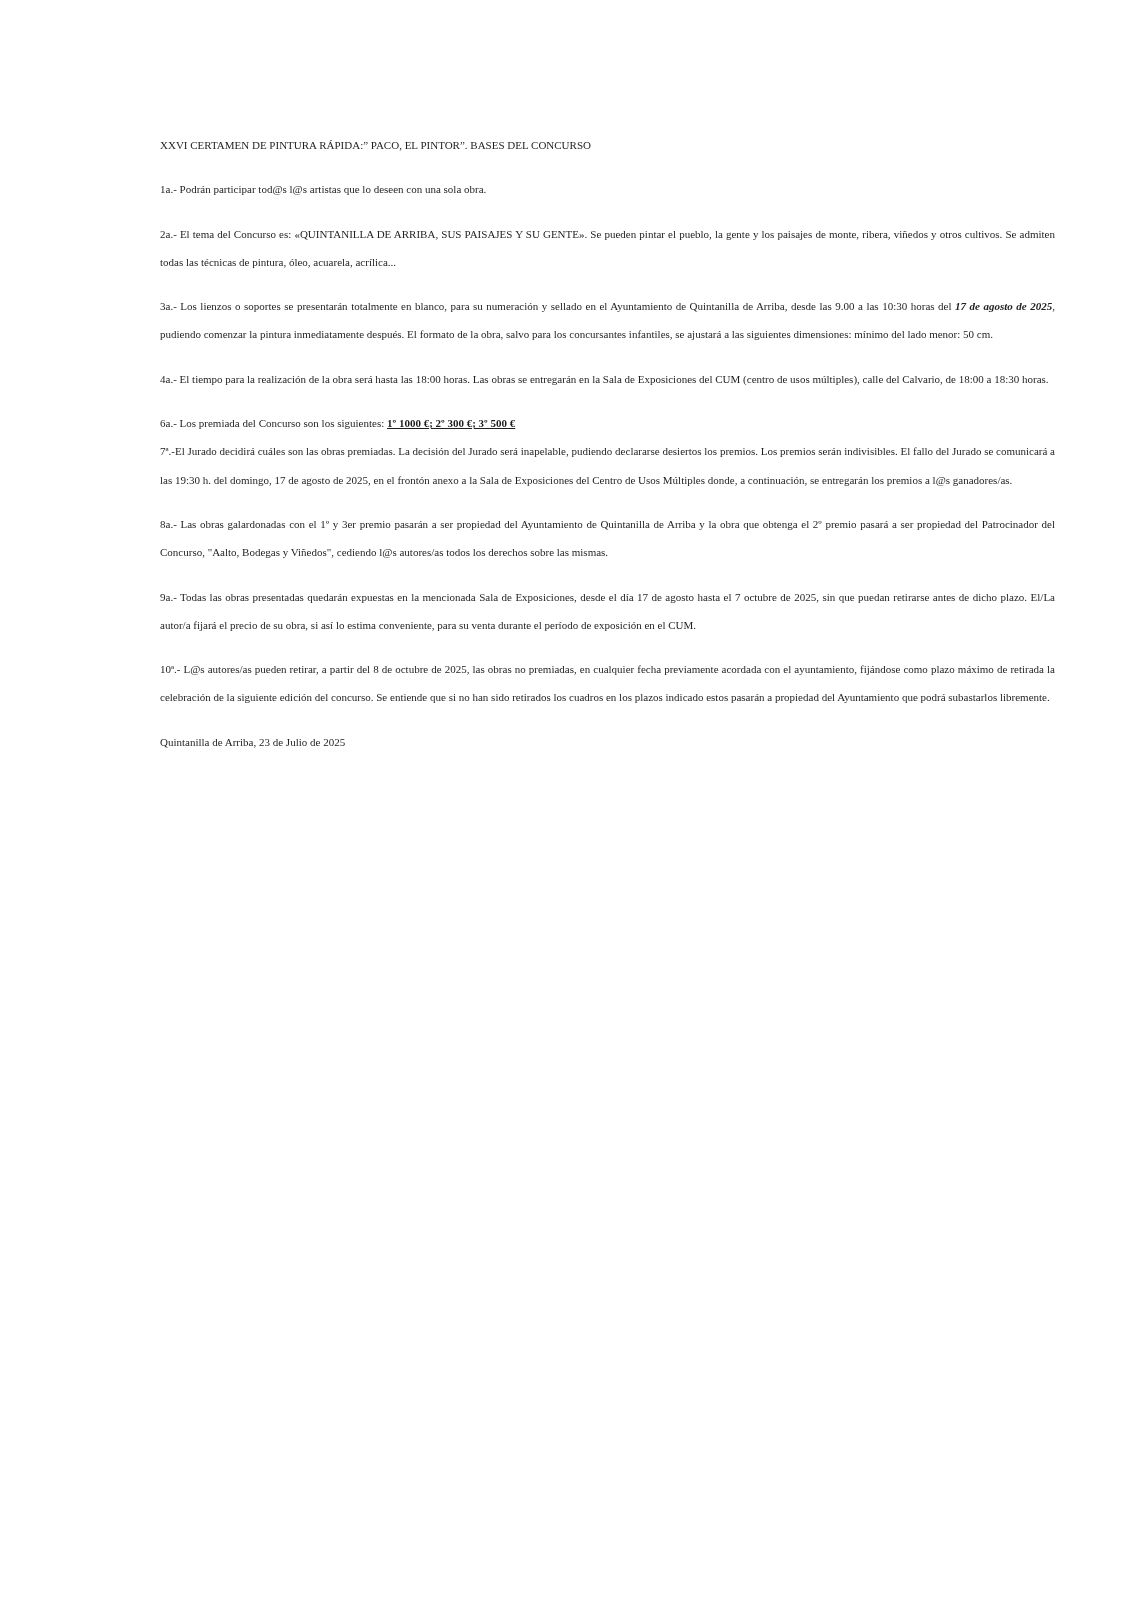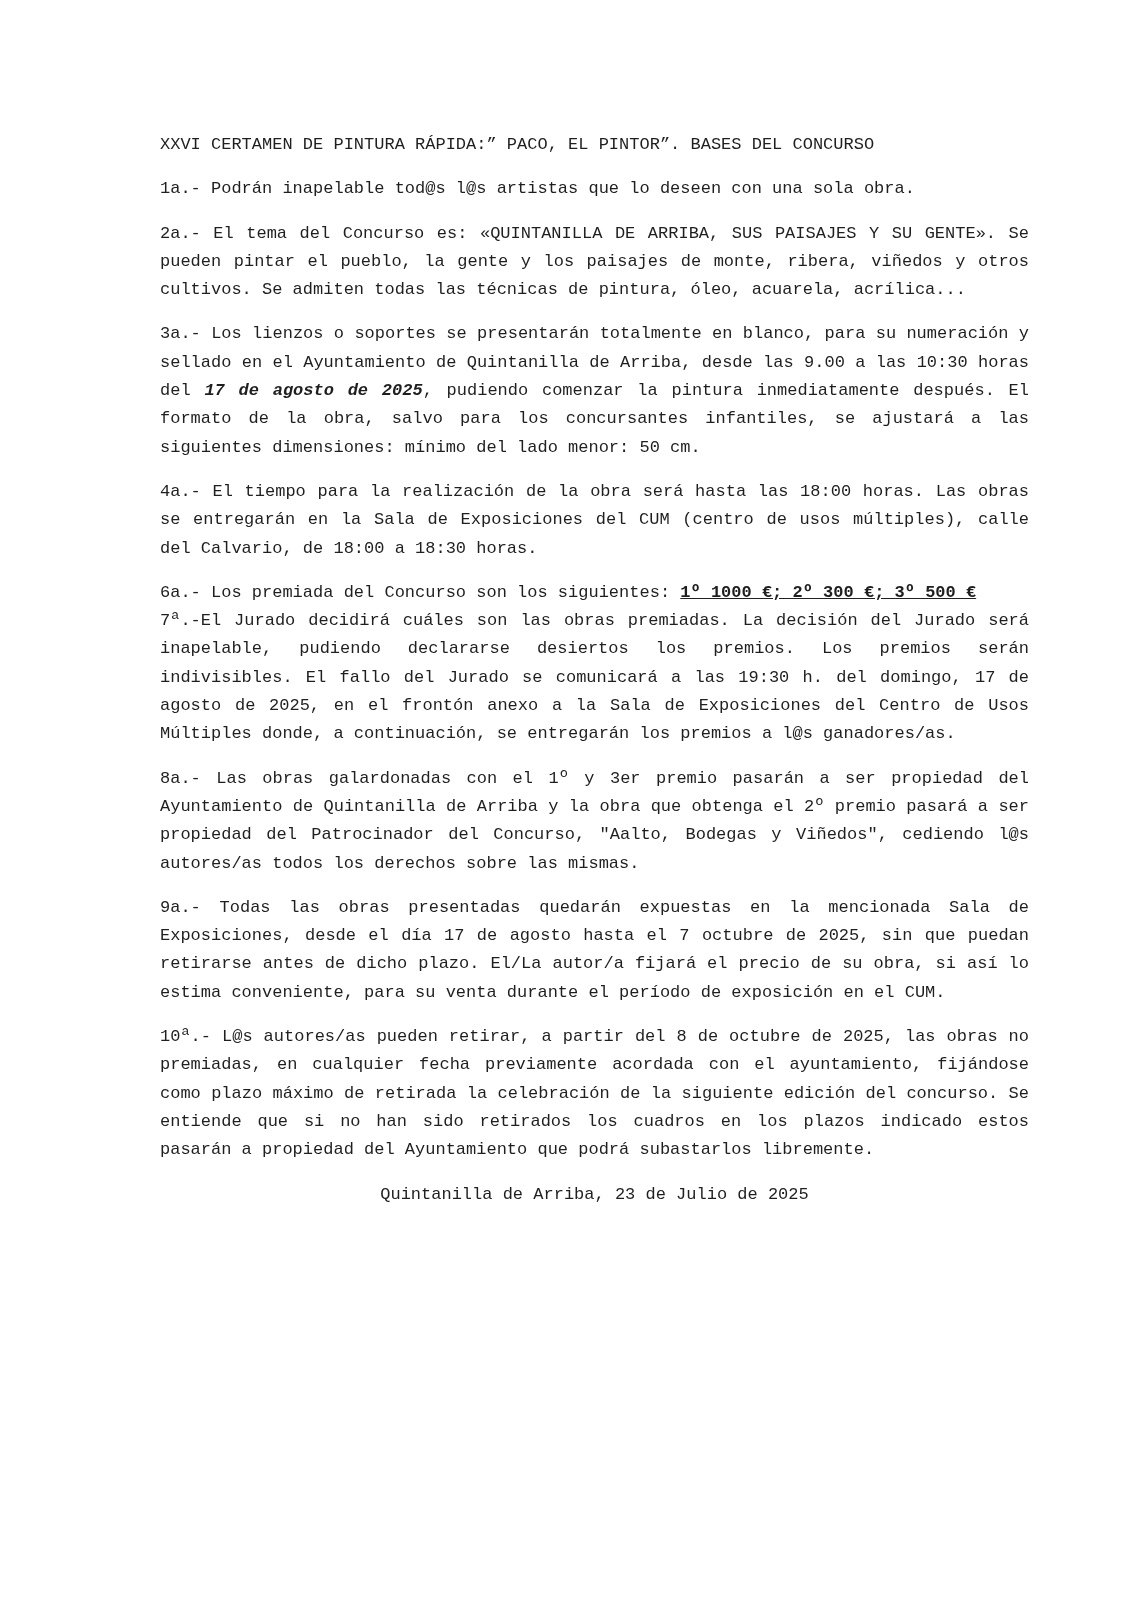--- a/index.html
+++ b/index.html
@@ -6,52 +6,52 @@
     margin: 0;
     padding: 0;
     background: #ffffff;
   }
   .page {
     position: relative;
     box-sizing: border-box;
     width: 1131px;
     height: 1600px;
     background: #ffffff;
-    padding: 131px 102px 40px 160px;
-    font-family: Liberation Mono, monospace;
-    font-size: 17px;
+    padding: 131px 76px 40px 160px;
+    font-family: Liberation Serif, serif;
+    font-size: 11px;
     line-height: 28.3px;
     color: #1f1f1f;
     overflow: hidden;
   }
   .doc-title {
     margin: 0 0 16px 0;
     text-align: left;
     white-space: nowrap;
   }
   .para {
     margin: 0 0 16px 0;
     text-align: justify;
   }
   .para.tight {
     margin-bottom: 0;
   }
   .footer-line {
     margin: 0;
-    text-align: center;
+    text-align: left;
   }
 </style>
 </head>
 <body>
 
 <div class="page">
 
   <p class="doc-title">XXVI CERTAMEN DE PINTURA RÁPIDA:” PACO, EL PINTOR”. BASES DEL CONCURSO</p>
 
-  <p class="para"><span>1a.- Podrán inapelable tod@s l@s artistas que lo deseen con una sola obra.</span></p>
+  <p class="para"><span>1a.- Podrán participar tod@s l@s artistas que lo deseen con una sola obra.</span></p>
 
   <p class="para"><span>2a.- El tema del Concurso es: «QUINTANILLA DE ARRIBA, SUS PAISAJES Y SU GENTE». Se pueden pintar el pueblo, la gente y los paisajes de monte, ribera, viñedos y otros cultivos. Se admiten todas las técnicas de pintura, óleo, acuarela, acrílica...</span></p>
 
   <p class="para"><span>3a.- Los lienzos o soportes se presentarán totalmente en blanco, para su numeración y sellado en el Ayuntamiento de Quintanilla de Arriba, desde las 9.00 a las 10:30 horas del </span><span style="font-weight: bold; font-style: italic;">17 de agosto de 2025</span><span>, pudiendo comenzar la pintura inmediatamente después. El formato de la obra, salvo para los concursantes infantiles, se ajustará a las siguientes dimensiones: mínimo del lado menor: 50 cm.</span></p>
 
   <p class="para"><span>4a.- El tiempo para la realización de la obra será hasta las 18:00 horas. Las obras se entregarán en la Sala de Exposiciones del CUM (centro de usos múltiples), calle del Calvario, de 18:00 a 18:30 horas.</span></p>
 
 
   <p class="para tight"><span>6a.-  Los premiada del Concurso son los siguientes: </span><span style="font-weight: bold; text-decoration: underline;">1º 1000 €; 2º 300 €; 3º 500 €</span></p>
 

